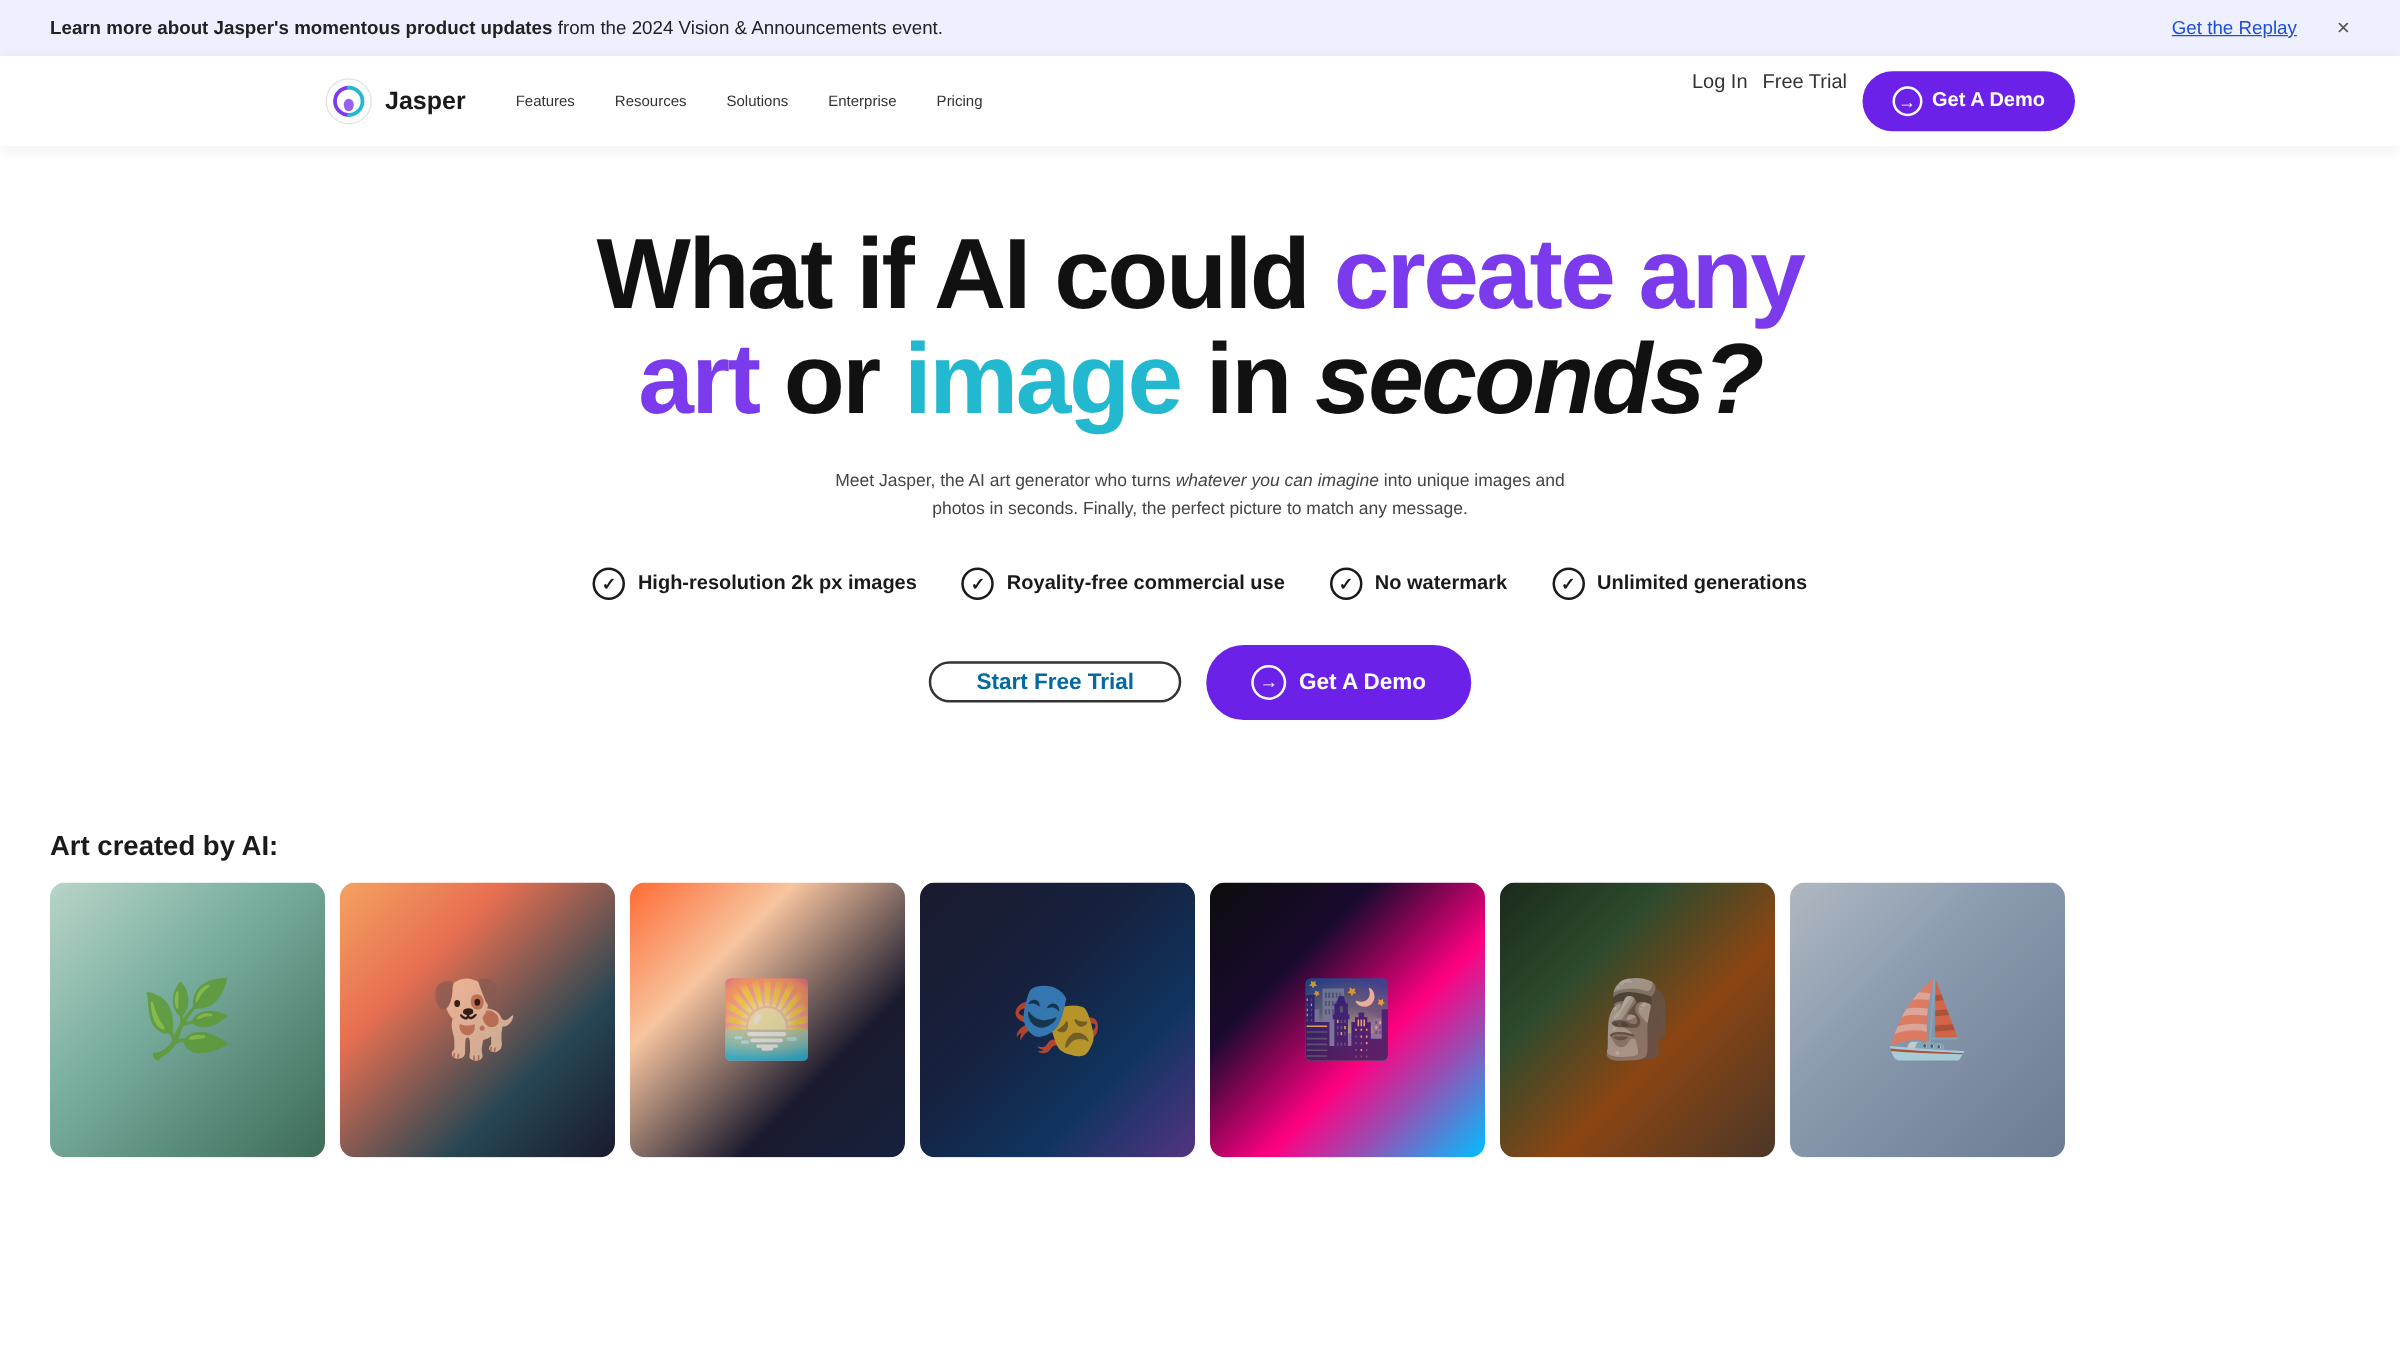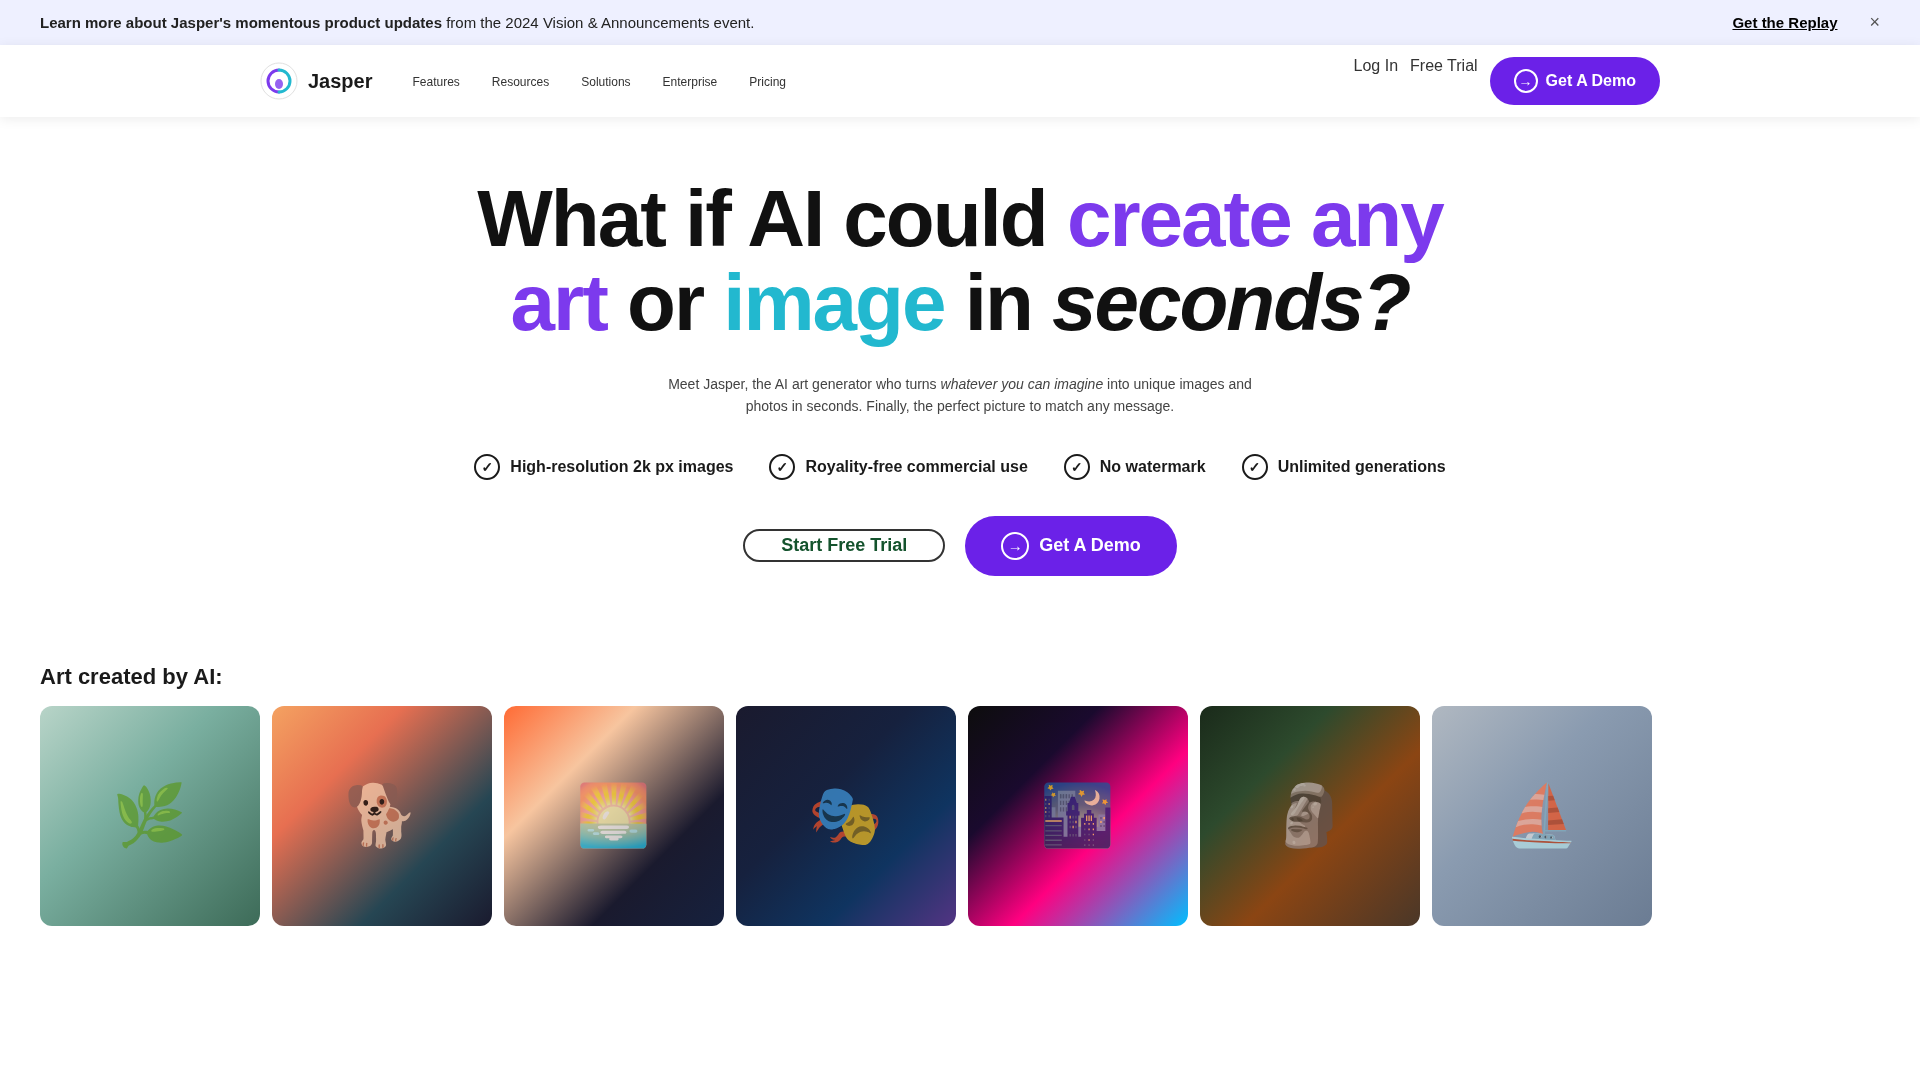--- a/index.html
+++ b/index.html
@@ -10,23 +10,23 @@
       background: #eef0ff;
       padding: 12px 40px;
       display: flex;
       align-items: center;
       justify-content: space-between;
       font-size: 15px;
       color: #222;
     }
     .banner-text strong { font-weight: 700; }
     .banner-link {
-      color: #000000;
+      color: #1d4ed8;
       text-decoration: underline;
-      font-weight: 700;
+      font-weight: 400;
       cursor: pointer;
     }
     .banner-close {
       background: none;
       border: none;
       font-size: 18px;
       cursor: pointer;
       color: #555;
       margin-left: 16px;
     }
@@ -182,21 +182,21 @@
       gap: 20px;
       margin: 16px 0 48px;
     }
     .btn-free-trial {
       background: #fff;
       border: 2px solid #333;
       border-radius: 50px;
       padding: 4px 36px;
       font-size: 18px;
       font-weight: 600;
-      color: #14532d;
+      color: #0369a1;
       cursor: pointer;
     }
     .btn-get-demo {
       display: flex;
       align-items: center;
       gap: 10px;
       background: #6b21e8;
       color: #fff;
       border: none;
       border-radius: 50px;

